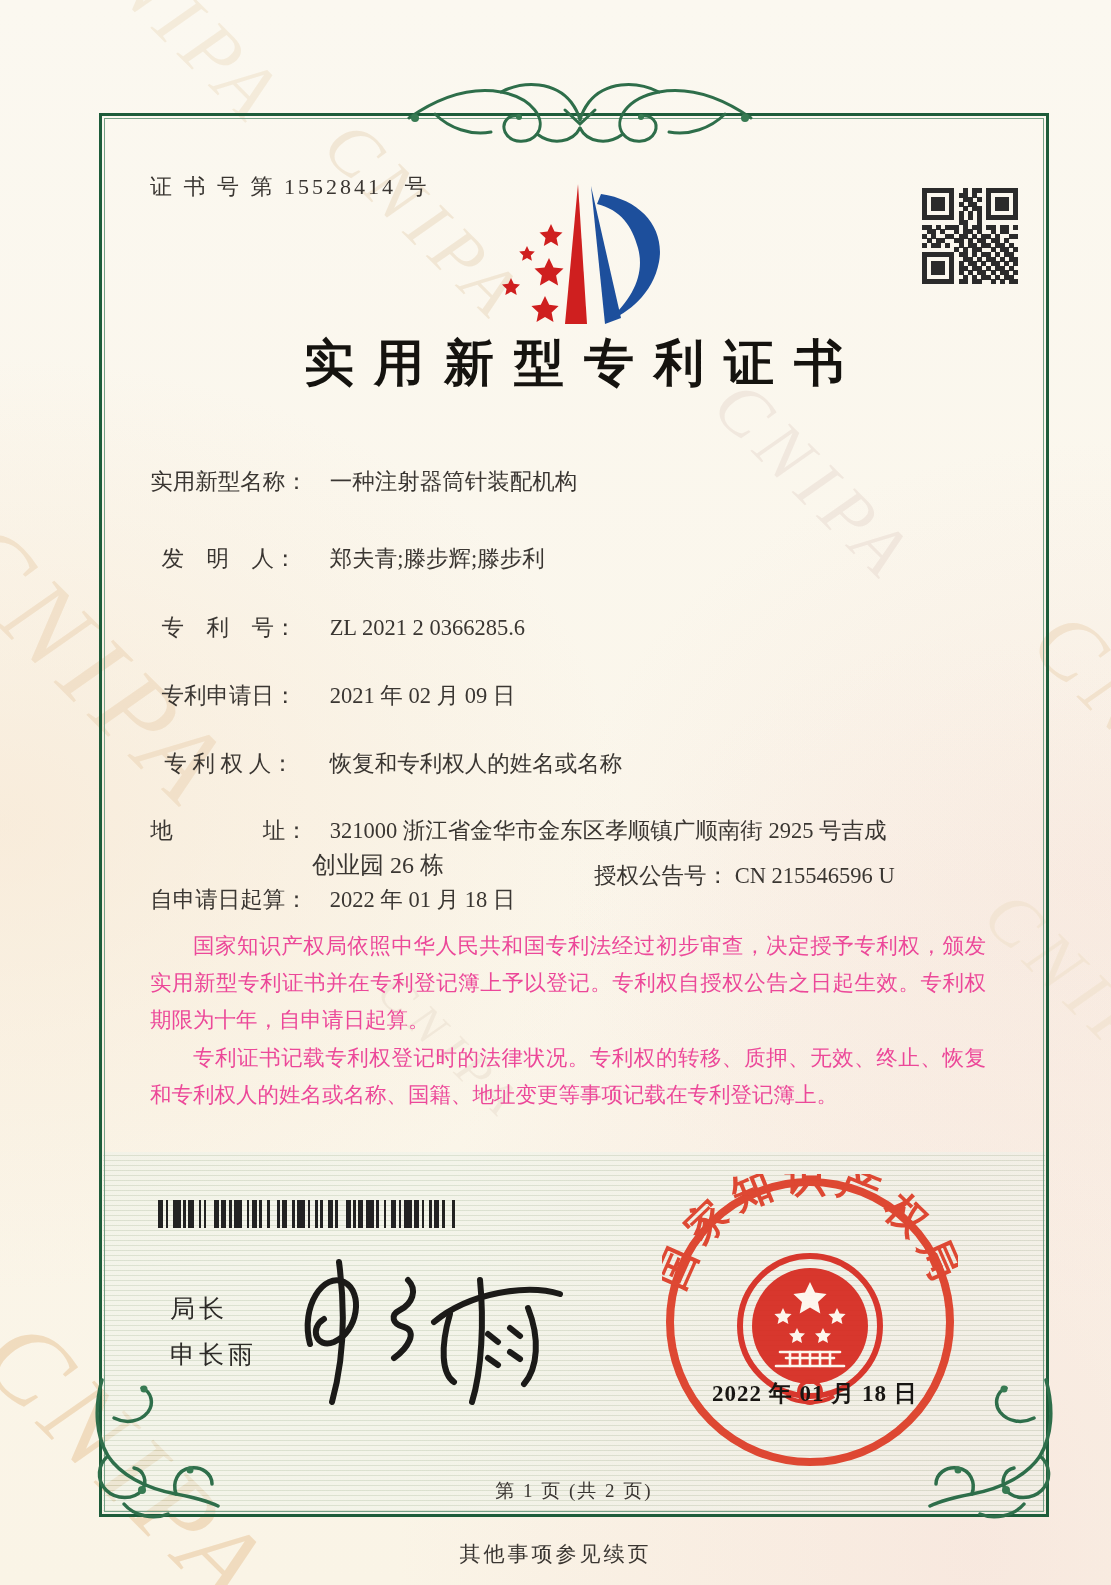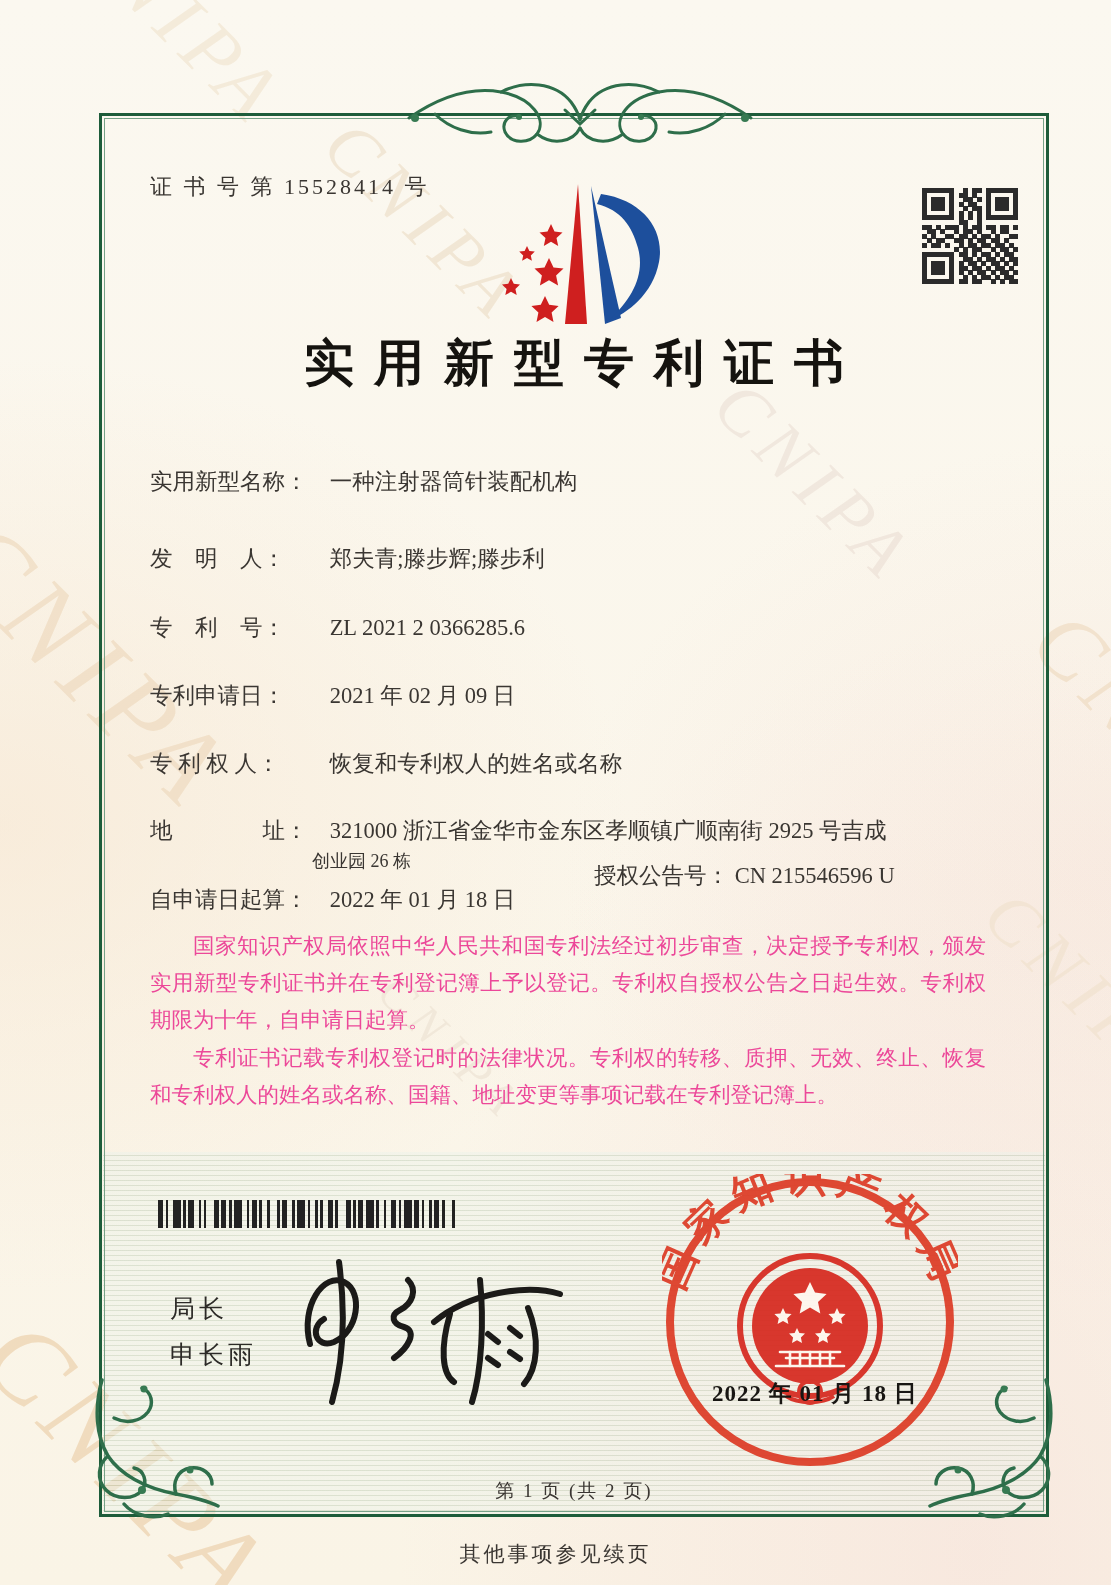--- a/index.html
+++ b/index.html
@@ -29,23 +29,23 @@
     background:repeating-linear-gradient(0deg,
       rgba(132,170,142,.30) 0 1px, rgba(235,243,235,.55) 1px 5px);
     opacity:.85;
   }
   .certno{position:absolute;left:150px;top:172px;font-size:22px;letter-spacing:3px;color:#3a3632;}
   .title{
     position:absolute;left:99px;top:330px;width:950px;text-align:center;
     font-size:50px;font-weight:bold;letter-spacing:20px;color:#15130f;text-indent:20px;
   }
   .row{position:absolute;left:150px;font-size:22.5px;color:#3a3632;white-space:nowrap;}
-  .row .lab{display:inline-block;min-width:158px;}
+  .row .lab{display:inline-block;min-width:158px;text-align:center;}
   .row .val{margin-left:16px;}
-  .addr2{position:absolute;left:312px;font-size:18px;color:#3a3632;}
+  .addr2{position:absolute;left:312px;font-size:24px;color:#3a3632;}
   .grant2{position:absolute;left:594px;font-size:22.5px;color:#3a3632;white-space:nowrap;}
   .para{
     position:absolute;left:150px;width:836px;font-size:21.5px;line-height:37px;
     color:#ec4899;text-align:justify;text-indent:2em;
   }
   .sig-title{position:absolute;left:170px;font-size:25px;color:#2c2a27;letter-spacing:4px;}
   .pagefoot{position:absolute;left:99px;top:1478px;width:950px;text-align:center;font-size:19px;color:#3a3632;letter-spacing:2px;}
   .contnote{position:absolute;left:0;top:1540px;width:1111px;text-align:center;font-size:21px;color:#3a3632;letter-spacing:3px;}
   .sealdate{position:absolute;left:712px;top:1378px;width:210px;font-size:23px;font-weight:bold;color:#181613;letter-spacing:1px;white-space:nowrap;}
   .qrbox{position:absolute;left:922px;top:188px;width:96px;height:96px;}

